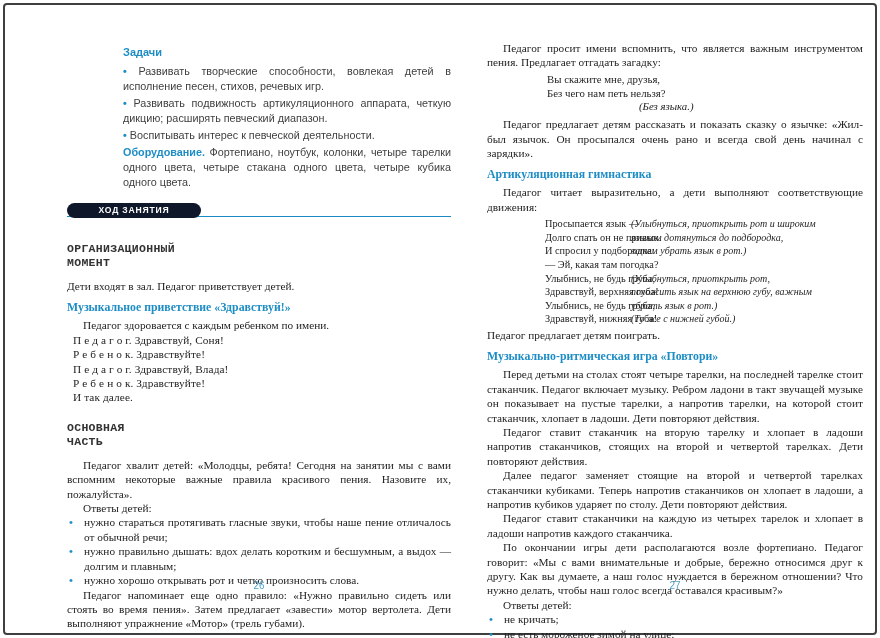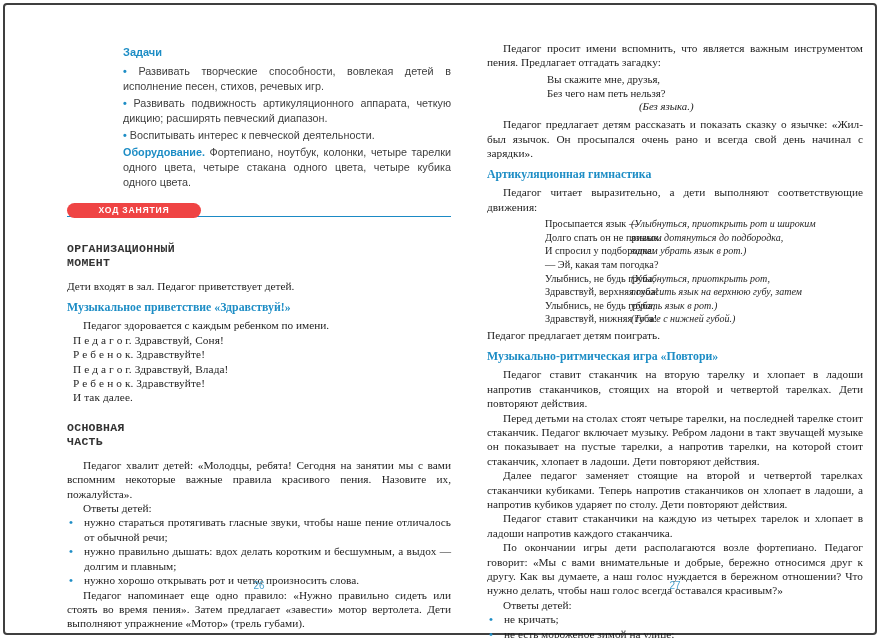--- a/index.html
+++ b/index.html
@@ -21,21 +21,21 @@
   .tasks-title{font-weight:bold;color:#1d8dc5;margin:4px 0 4px 0;font-size:11px;}
   .task{margin:0 0 2px 0;}
   .task .bullet-inline{color:#1d8dc5;font-weight:bold;}
   .equip{margin:2px 0 0 0;}
   .equip .lbl{font-weight:bold;color:#1d8dc5;}
 
   
   .tab-row{position:relative;height:15px;margin:11px 0 0 0;border-bottom:1.5px solid #1b8ac5;}
   .tab{
     position:absolute;left:0;bottom:-1.5px;width:134px;height:15px;
-    background:#ef4444;border-radius:8px;color:#ffffff;
+    background:#0f172a;border-radius:8px;color:#ffffff;
     font-family:"Liberation Sans", sans-serif;font-size:8.6px;font-weight:bold;
     letter-spacing:0.8px;display:flex;align-items:center;justify-content:center;
   }
 
   
   .kicker{
     font-family:Liberation Mono, monospace;font-weight:bold;font-size:11.5px;
     line-height:14px;color:#333333;white-space:pre-line;letter-spacing:0.3px;
     margin:25px 0 9px 0;
   }
@@ -135,32 +135,32 @@
       <div class="vr">(Улыбнуться, приоткрыть рот и широким</div>
       <div class="vl">Долго спать он не привык.</div>
       <div class="vr">языком дотянуться до подбородка,</div>
       <div class="vl">И спросил у подбородка:</div>
       <div class="vr">затем убрать язык в рот.)</div>
       <div class="vl">— Эй, какая там погодка?</div>
       <div class="vr"></div>
       <div class="vl">Улыбнись, не будь груба,</div>
       <div class="vr">(Улыбнуться, приоткрыть рот,</div>
       <div class="vl">Здравствуй, верхняя губа!</div>
-      <div class="vr">положить язык на верхнюю губу, затем</div>
+      <div class="vr">положить язык на верхнюю губу, важным</div>
       <div class="vl">Улыбнись, не будь груба,</div>
       <div class="vr">убрать язык в рот.)</div>
       <div class="vl">Здравствуй, нижняя губа!</div>
       <div class="vr">(То же с нижней губой.)</div>
     </div>
 
     <p class="body">Педагог предлагает детям поиграть.</p>
 
     <div class="h-blue">Музыкально-ритмическая игра «Повтори»</div>
+    <p class="body ind">Перед детьми на столах стоят четыре тарелки, на последней тарелке стоит стаканчик. Педагог включает музыку. Ребром ладони в такт звучащей музыке он показывает на пустые тарелки, а напротив тарелки, на которой стоит стаканчик, хлопает в ладоши. Дети повторяют действия.</p>
     <p class="body ind">Педагог ставит стаканчик на вторую тарелку и хлопает в ладоши напротив стаканчиков, стоящих на второй и четвертой тарелках. Дети повторяют действия.</p>
-    <p class="body ind">Перед детьми на столах стоят четыре тарелки, на последней тарелке стоит стаканчик. Педагог включает музыку. Ребром ладони в такт звучащей музыке он показывает на пустые тарелки, а напротив тарелки, на которой стоит стаканчик, хлопает в ладоши. Дети повторяют действия.</p>
     <p class="body ind">Далее педагог заменяет стоящие на второй и четвертой тарелках стаканчики кубиками. Теперь напротив стаканчиков он хлопает в ладоши, а напротив кубиков ударяет по столу. Дети повторяют действия.</p>
     <p class="body ind">Педагог ставит стаканчики на каждую из четырех тарелок и хлопает в ладоши напротив каждого стаканчика.</p>
     <p class="body ind">По окончании игры дети располагаются возле фортепиано. Педагог говорит: «Мы с вами внимательные и добрые, бережно относимся друг к другу. Как вы думаете, а наш голос нуждается в бережном отношении? Что нужно делать, чтобы наш голос всегда оставался красивым?»</p>
     <p class="body ind">Ответы детей:</p>
     <ul class="blist">
       <li><span class="bdot">•</span><span>не кричать;</span></li>
       <li><span class="bdot">•</span><span>не есть мороженое зимой на улице;</span></li>
     </ul>
 
     <div class="pagenum">27</div>

